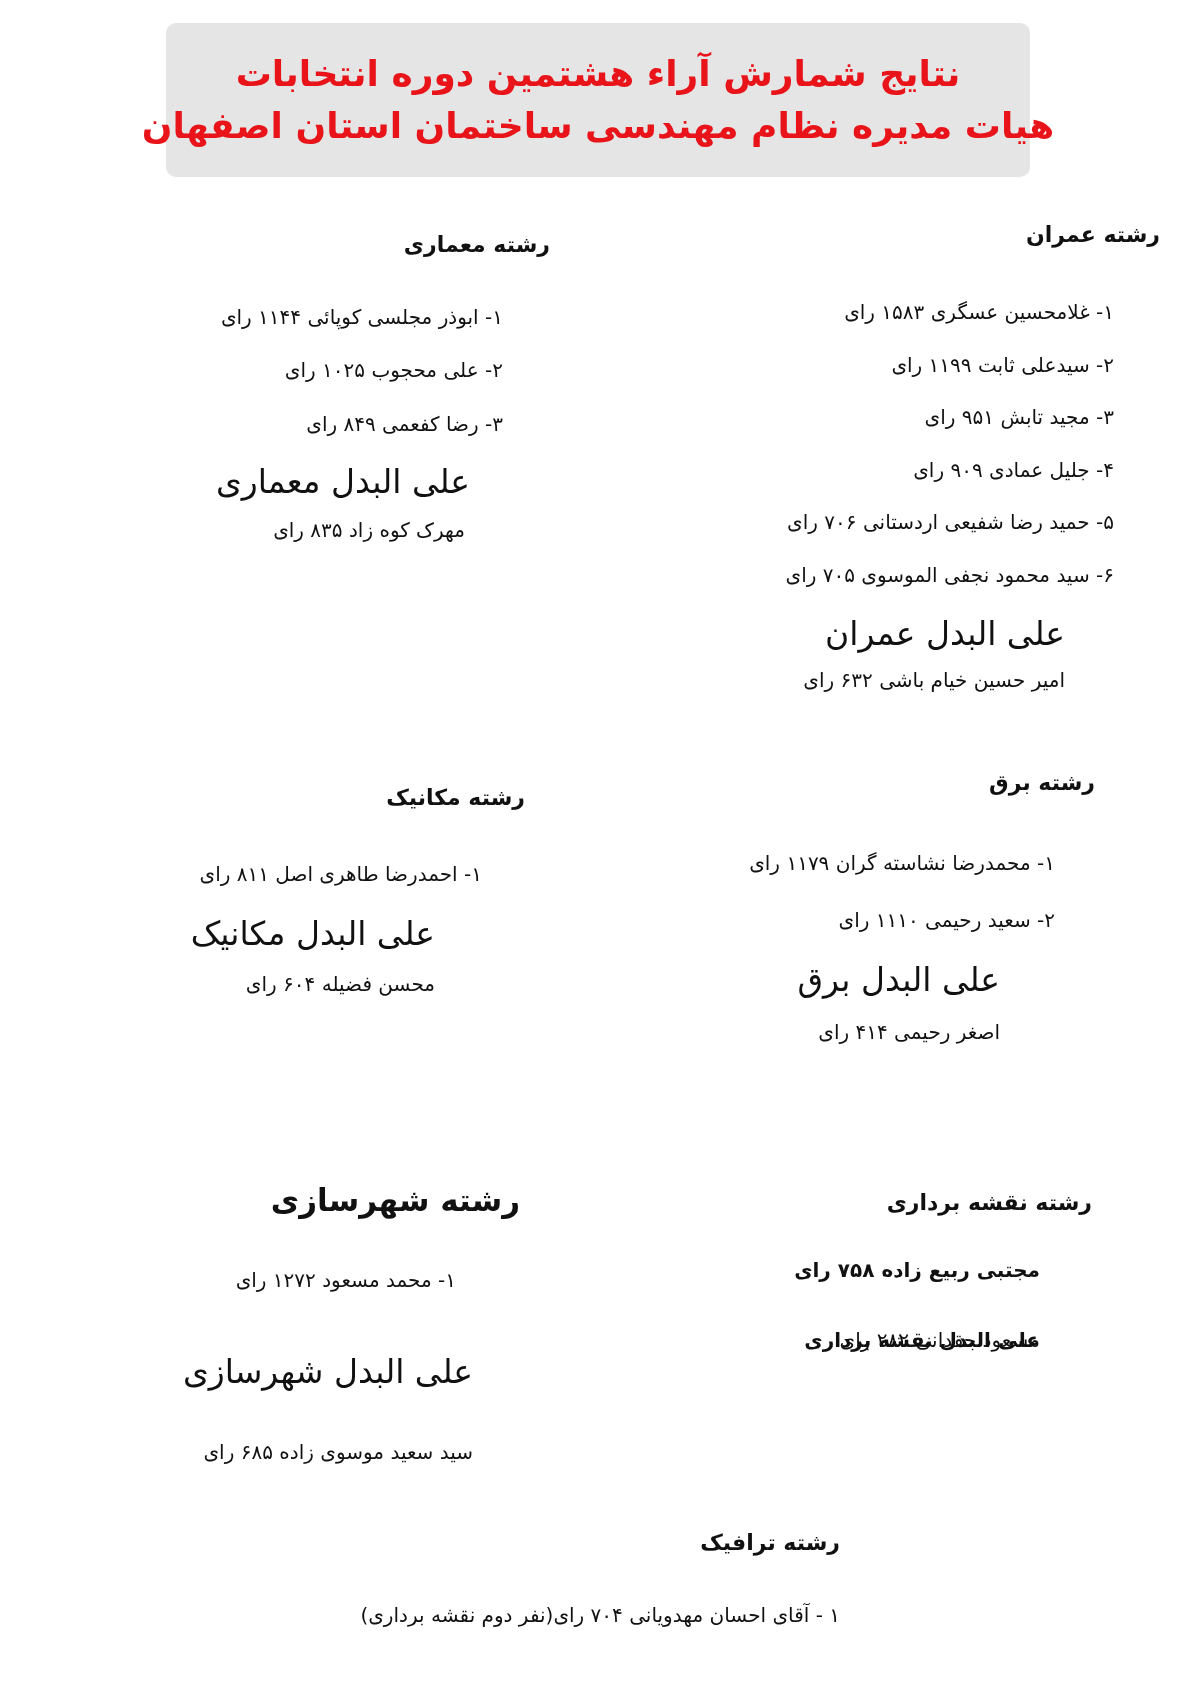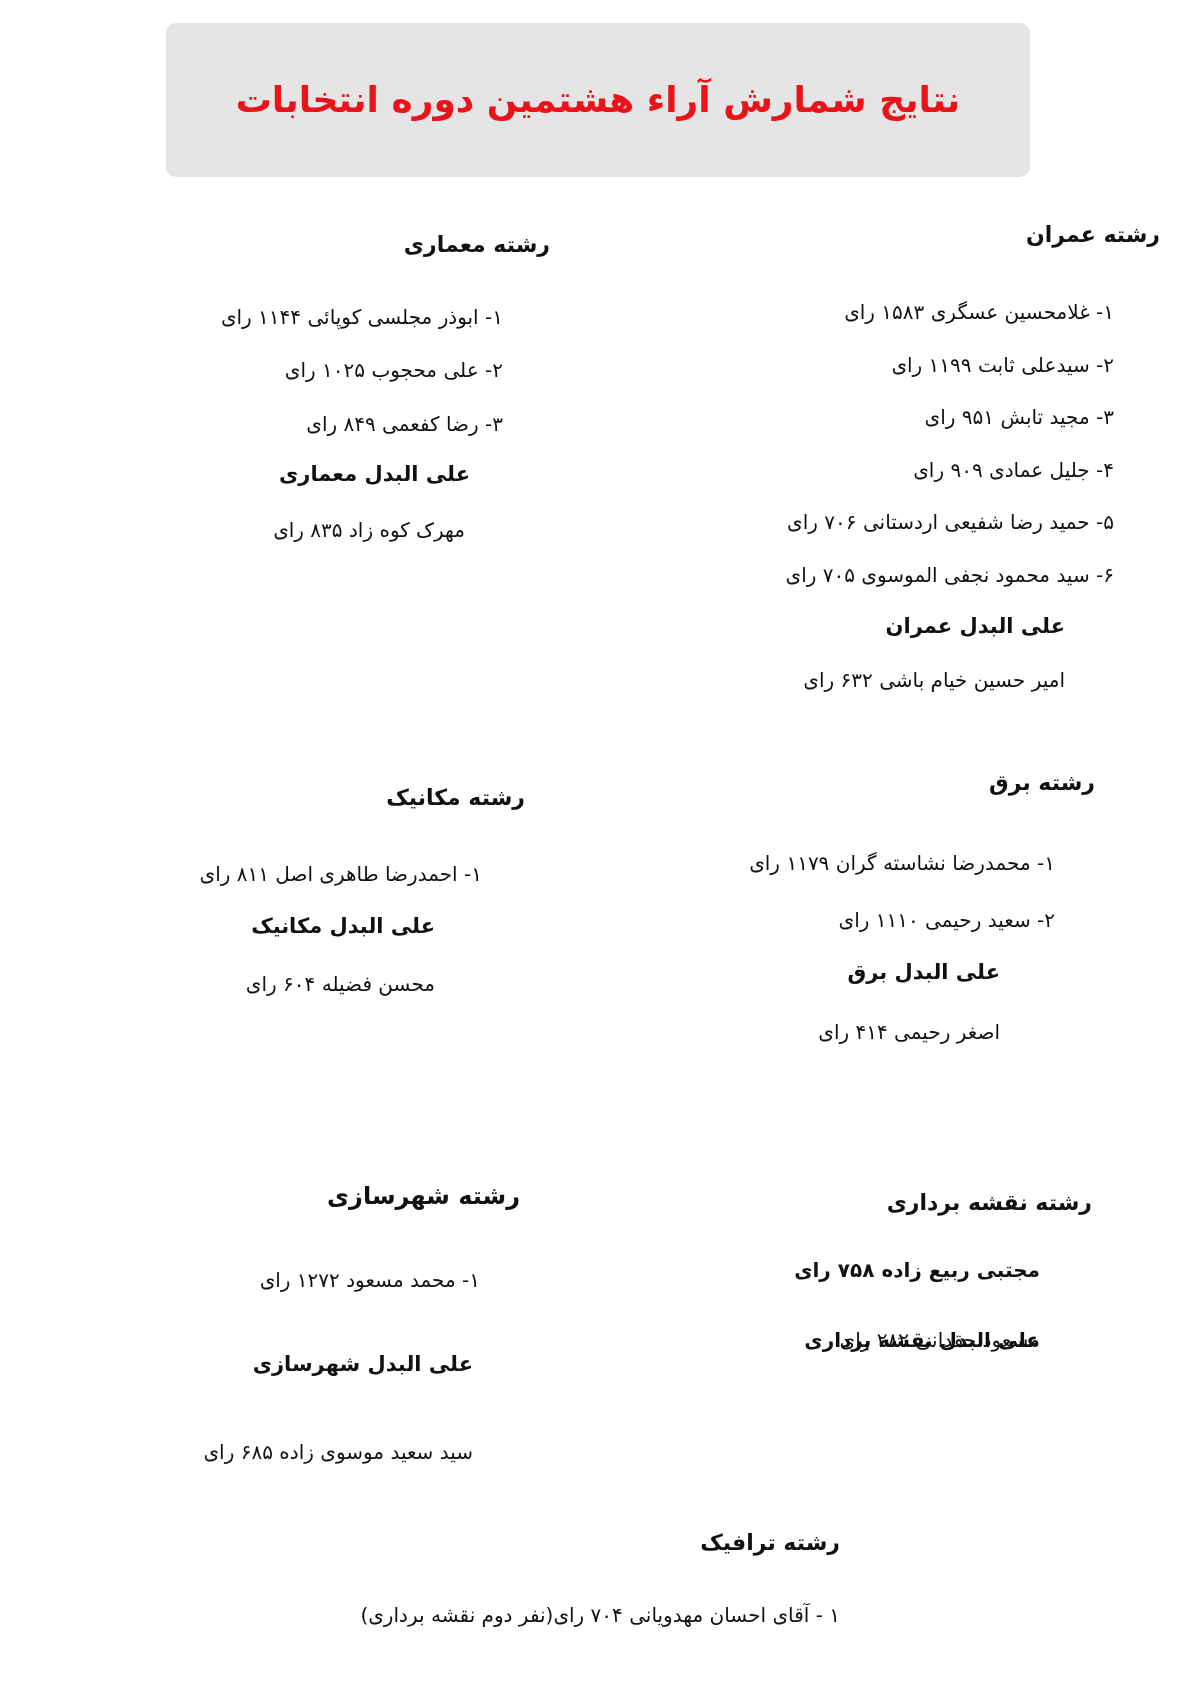--- a/index.html
+++ b/index.html
@@ -14,32 +14,33 @@
       position: absolute; left: 166px; top: 23px; width: 864px; height: 154px;
       background: #e5e5e5; border-radius: 10px;
       display: flex; flex-direction: column; align-items: center; justify-content: center;
     }
     .header-line {
       color: #e8141a; font-weight: bold; font-size: 36px; line-height: 52px;
       font-family: "DejaVu Sans", sans-serif; text-align: center; white-space: nowrap;
     }
     .sec-title { font-weight: bold; font-size: 22px; white-space: nowrap; }
     .row { font-size: 20px; white-space: nowrap; position: absolute; }
-    .alt-title { font-weight: bold; font-size: 21px; white-space: nowrap; position: absolute; }
+    .alt-title { font-weight: normal; font-size: 33px; white-space: nowrap; position: absolute; }
     .bold-row { font-weight: bold; }
 
     .abs { position: absolute; white-space: nowrap; direction: rtl; }
   </style>
 </head>
 <body>
 
 <div class="page">
 
   <div class="header-box">
     <div class="header-line">نتایج شمارش آراء هشتمین دوره انتخابات</div>
+    <div class="header-line">هیات مدیره نظام مهندسی ساختمان استان اصفهان</div>
   </div>
 
   <div>
     <div class="abs sec-title" style="right:40px; top:222px;">رشته عمران</div>
     <div class="abs row" style="right:86px; top:300px;">۱-  غلامحسین عسگری ۱۵۸۳ رای</div>
     <div class="abs row" style="right:86px; top:353px;">۲-  سیدعلی ثابت ۱۱۹۹ رای</div>
     <div class="abs row" style="right:86px; top:405px;">۳-  مجید تابش ۹۵۱ رای</div>
     <div class="abs row" style="right:86px; top:458px;">۴-  جلیل عمادی ۹۰۹ رای</div>
     <div class="abs row" style="right:86px; top:510px;">۵-  حمید رضا شفیعی اردستانی ۷۰۶ رای</div>
     <div class="abs row" style="right:86px; top:563px;">۶-  سید محمود نجفی الموسوی ۷۰۵ رای</div>
@@ -72,22 +73,22 @@
   </div>
 
   <div>
     <div class="abs sec-title" style="right:108px; top:1190px;">رشته نقشه برداری</div>
     <div class="abs row bold-row" style="right:160px; top:1258px;">مجتبی ربیع زاده ۷۵۸ رای</div>
     <div class="abs row bold-row" style="right:160px; top:1328px;">علی البدل نقشه برداری</div>
     <div class="abs row" style="right:160px; top:1328px;">مسعود حقدانی ۲۸۲ رای</div>
   </div>
 
   <div>
-    <div class="abs sec-title" style="right:680px; top:1182px; font-size:24px;">رشته شهرسازی</div>
-    <div class="abs row" style="right:720px; top:1268px;">۱-  محمد مسعود ۱۲۷۲ رای</div>
+    <div class="abs sec-title" style="right:680px; top:1182px; font-size:31px;">رشته شهرسازی</div>
+    <div class="abs row" style="right:744px; top:1268px;">۱-  محمد مسعود ۱۲۷۲ رای</div>
     <div class="abs alt-title" style="right:727px; top:1352px;">علی البدل شهرسازی</div>
     <div class="abs row" style="right:727px; top:1440px;">سید سعید موسوی زاده ۶۸۵ رای</div>
   </div>
 
   <div>
     <div class="abs sec-title" style="right:360px; top:1530px;">رشته ترافیک</div>
     <div class="abs row" style="right:360px; top:1603px;">۱ -  آقای احسان مهدویانی ۷۰۴ رای(نفر دوم نقشه برداری)</div>
   </div>
 
 </div>

